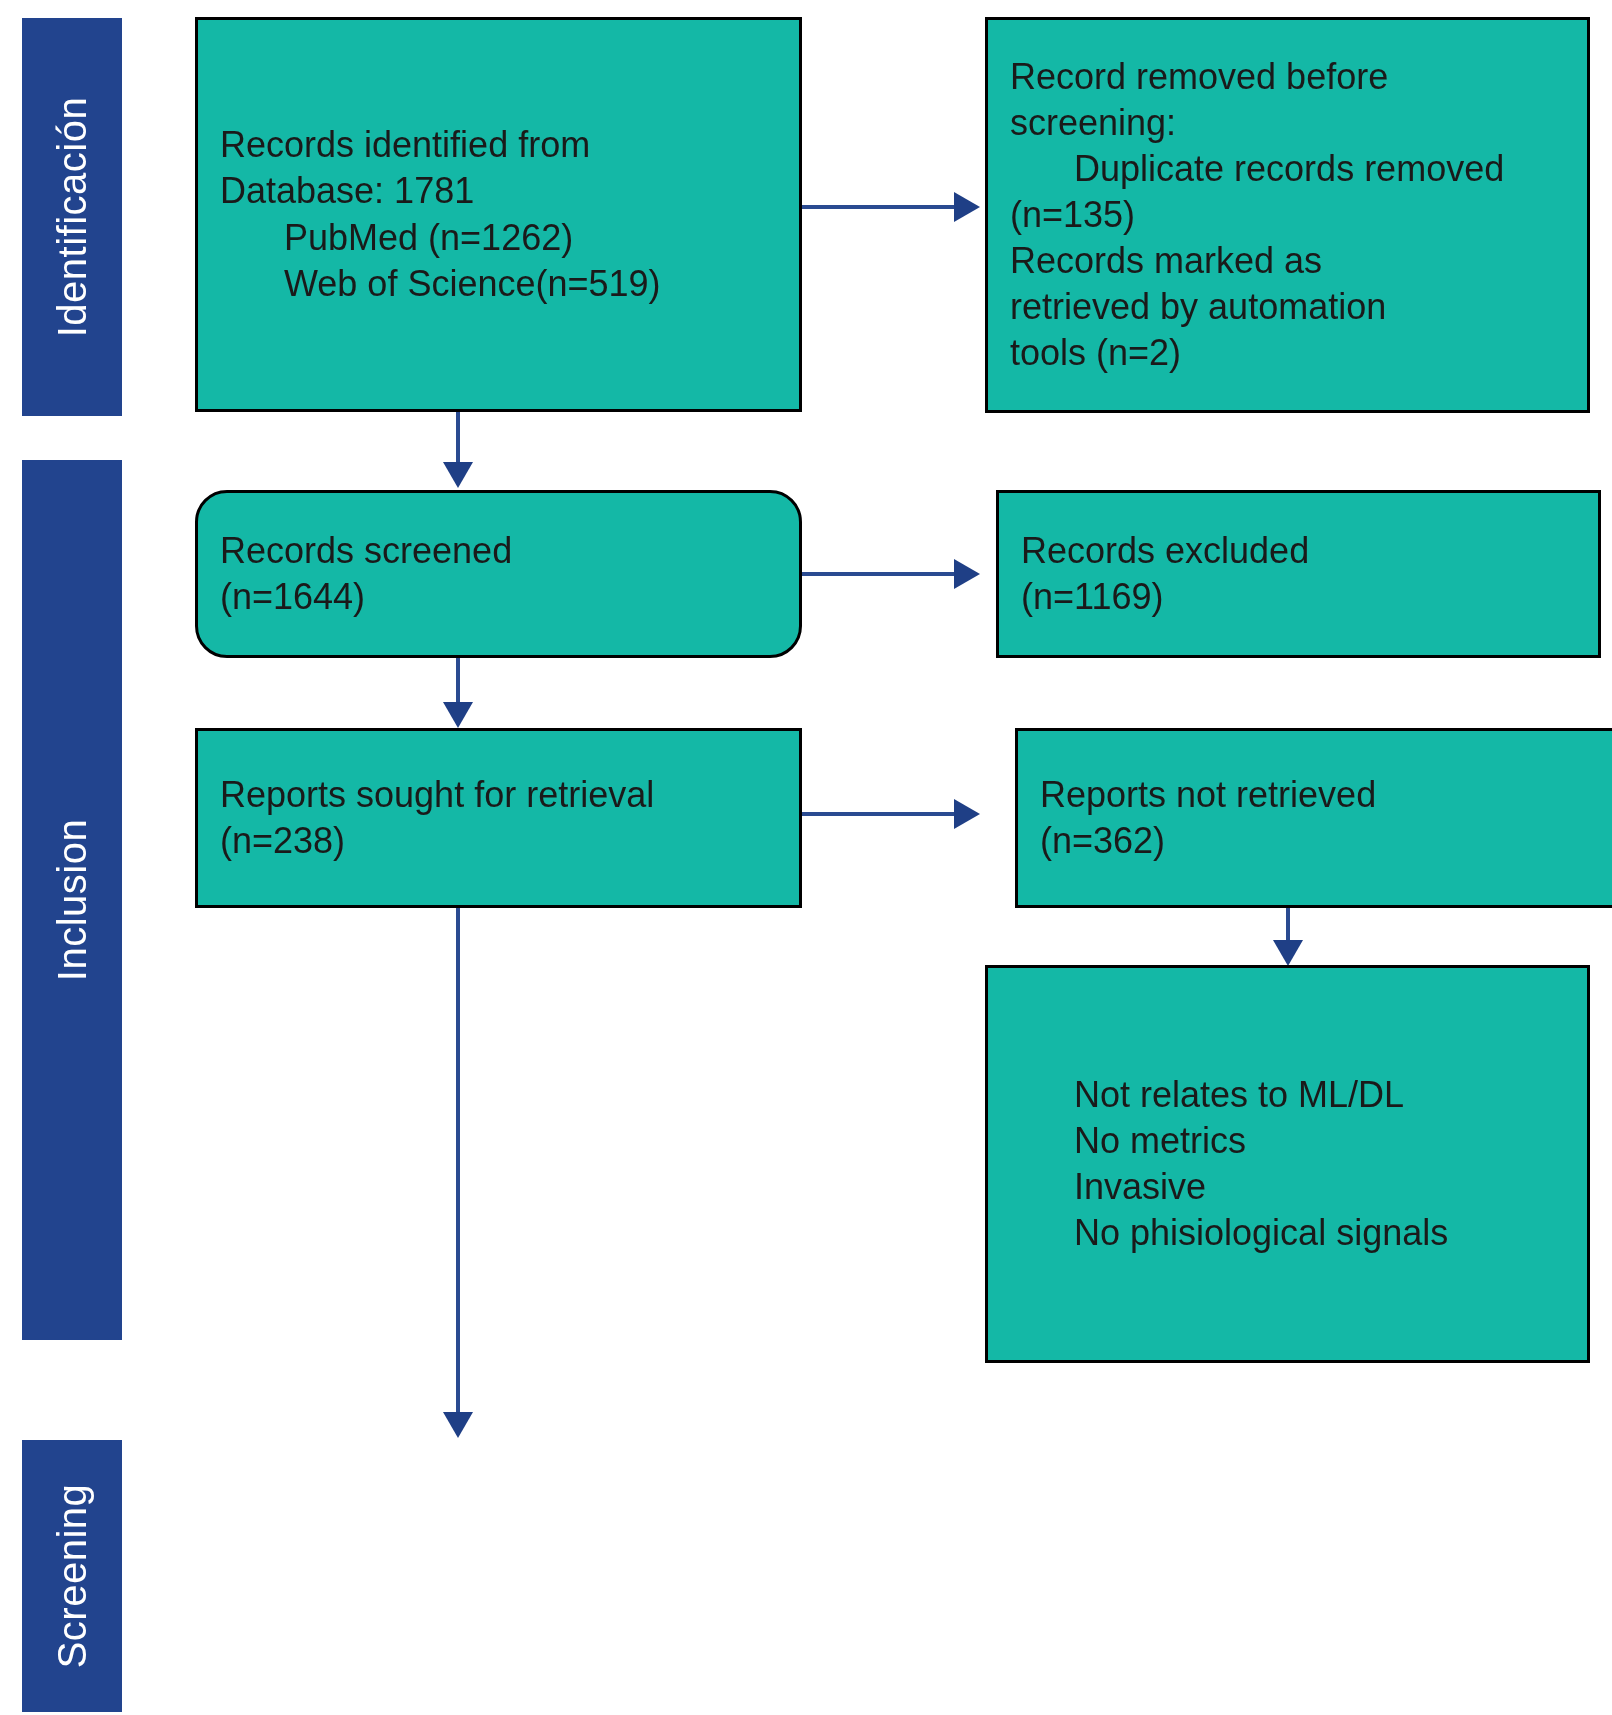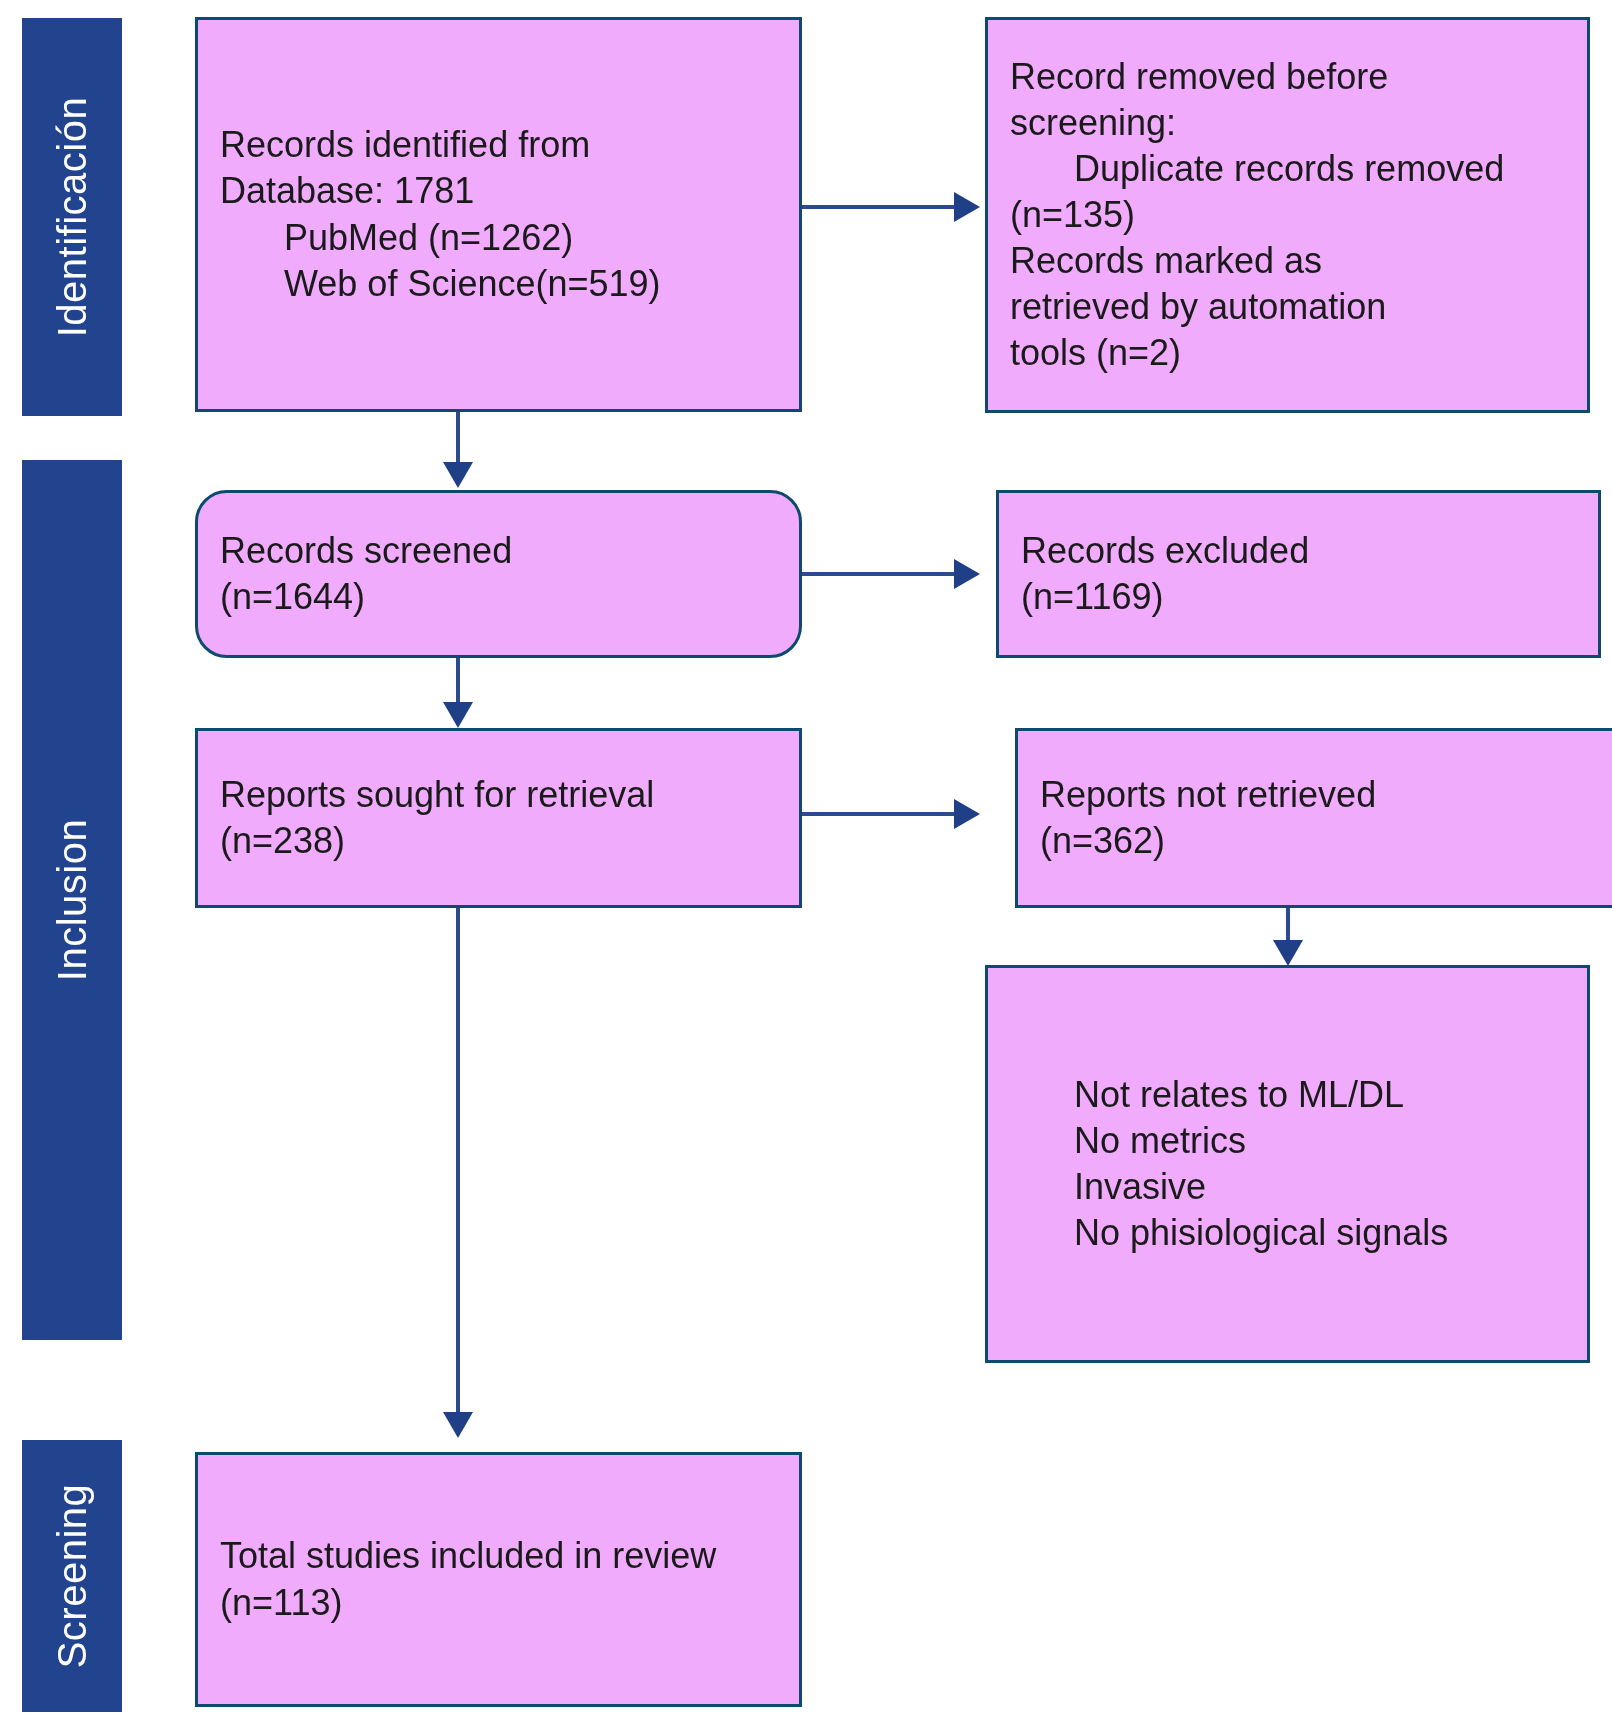--- a/index.html
+++ b/index.html
@@ -31,22 +31,22 @@
     white-space: nowrap;
     transform: rotate(-90deg);
     transform-origin: center center;
     line-height: 1;
   }
 
   
   .box {
     position: absolute;
     box-sizing: border-box;
-    background: #f0abfc;
-    border: 3px solid #0c4a6e;
+    background: #14b8a6;
+    border: 3px solid #000000;
     display: flex;
     align-items: center;
   }
   .box-text {
     padding: 0 22px;
     width: 100%;
     box-sizing: border-box;
     color: #1a1a1a;
     font-size: 36px;
     line-height: 1.28;
@@ -171,20 +171,14 @@
 
   <div class="box" style="left:985px; top:965px; width:605px; height:398px;">
     <div class="box-text">
       <span class="line indent">Not relates to ML/DL</span>
       <span class="line indent">No metrics</span>
       <span class="line indent">Invasive</span>
       <span class="line indent">No phisiological signals</span>
     </div>
   </div>
 
-  <div class="box" style="left:195px; top:1452px; width:607px; height:255px;">
-    <div class="box-text">
-      <span class="line">Total studies included in review</span>
-      <span class="line">(n=113)</span>
-    </div>
-  </div>
 
 </div>
 
 </body></html>

